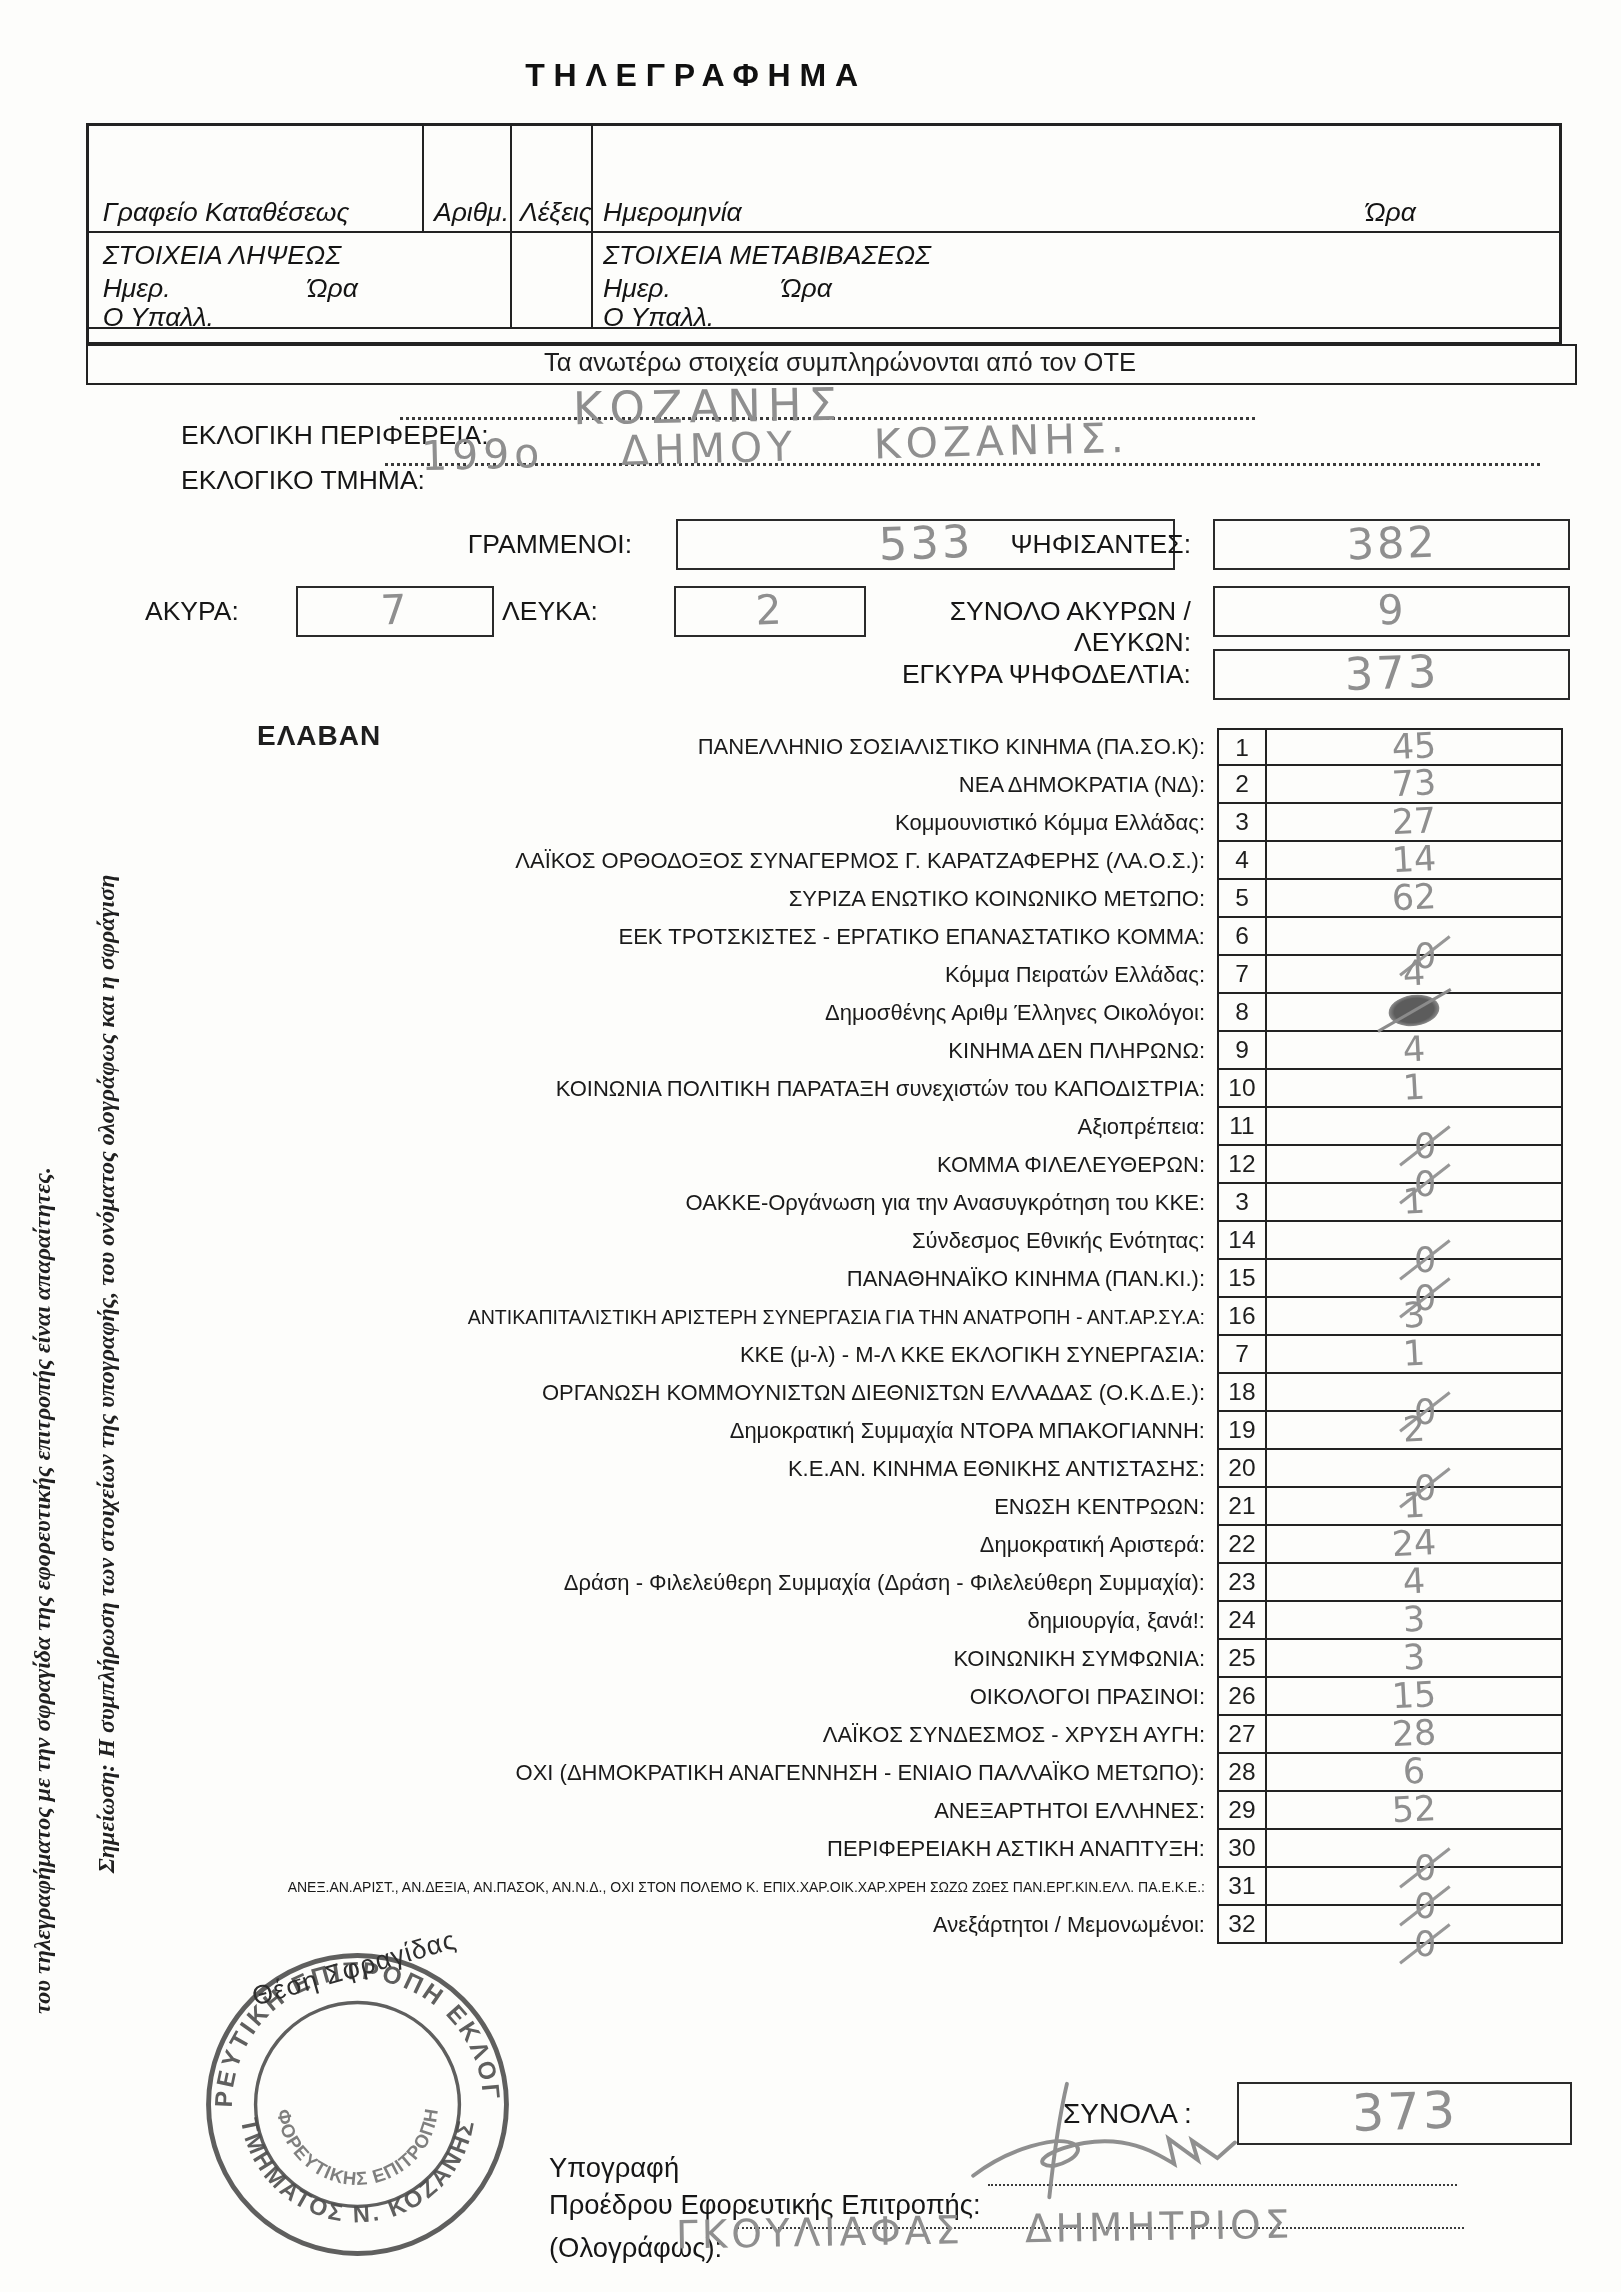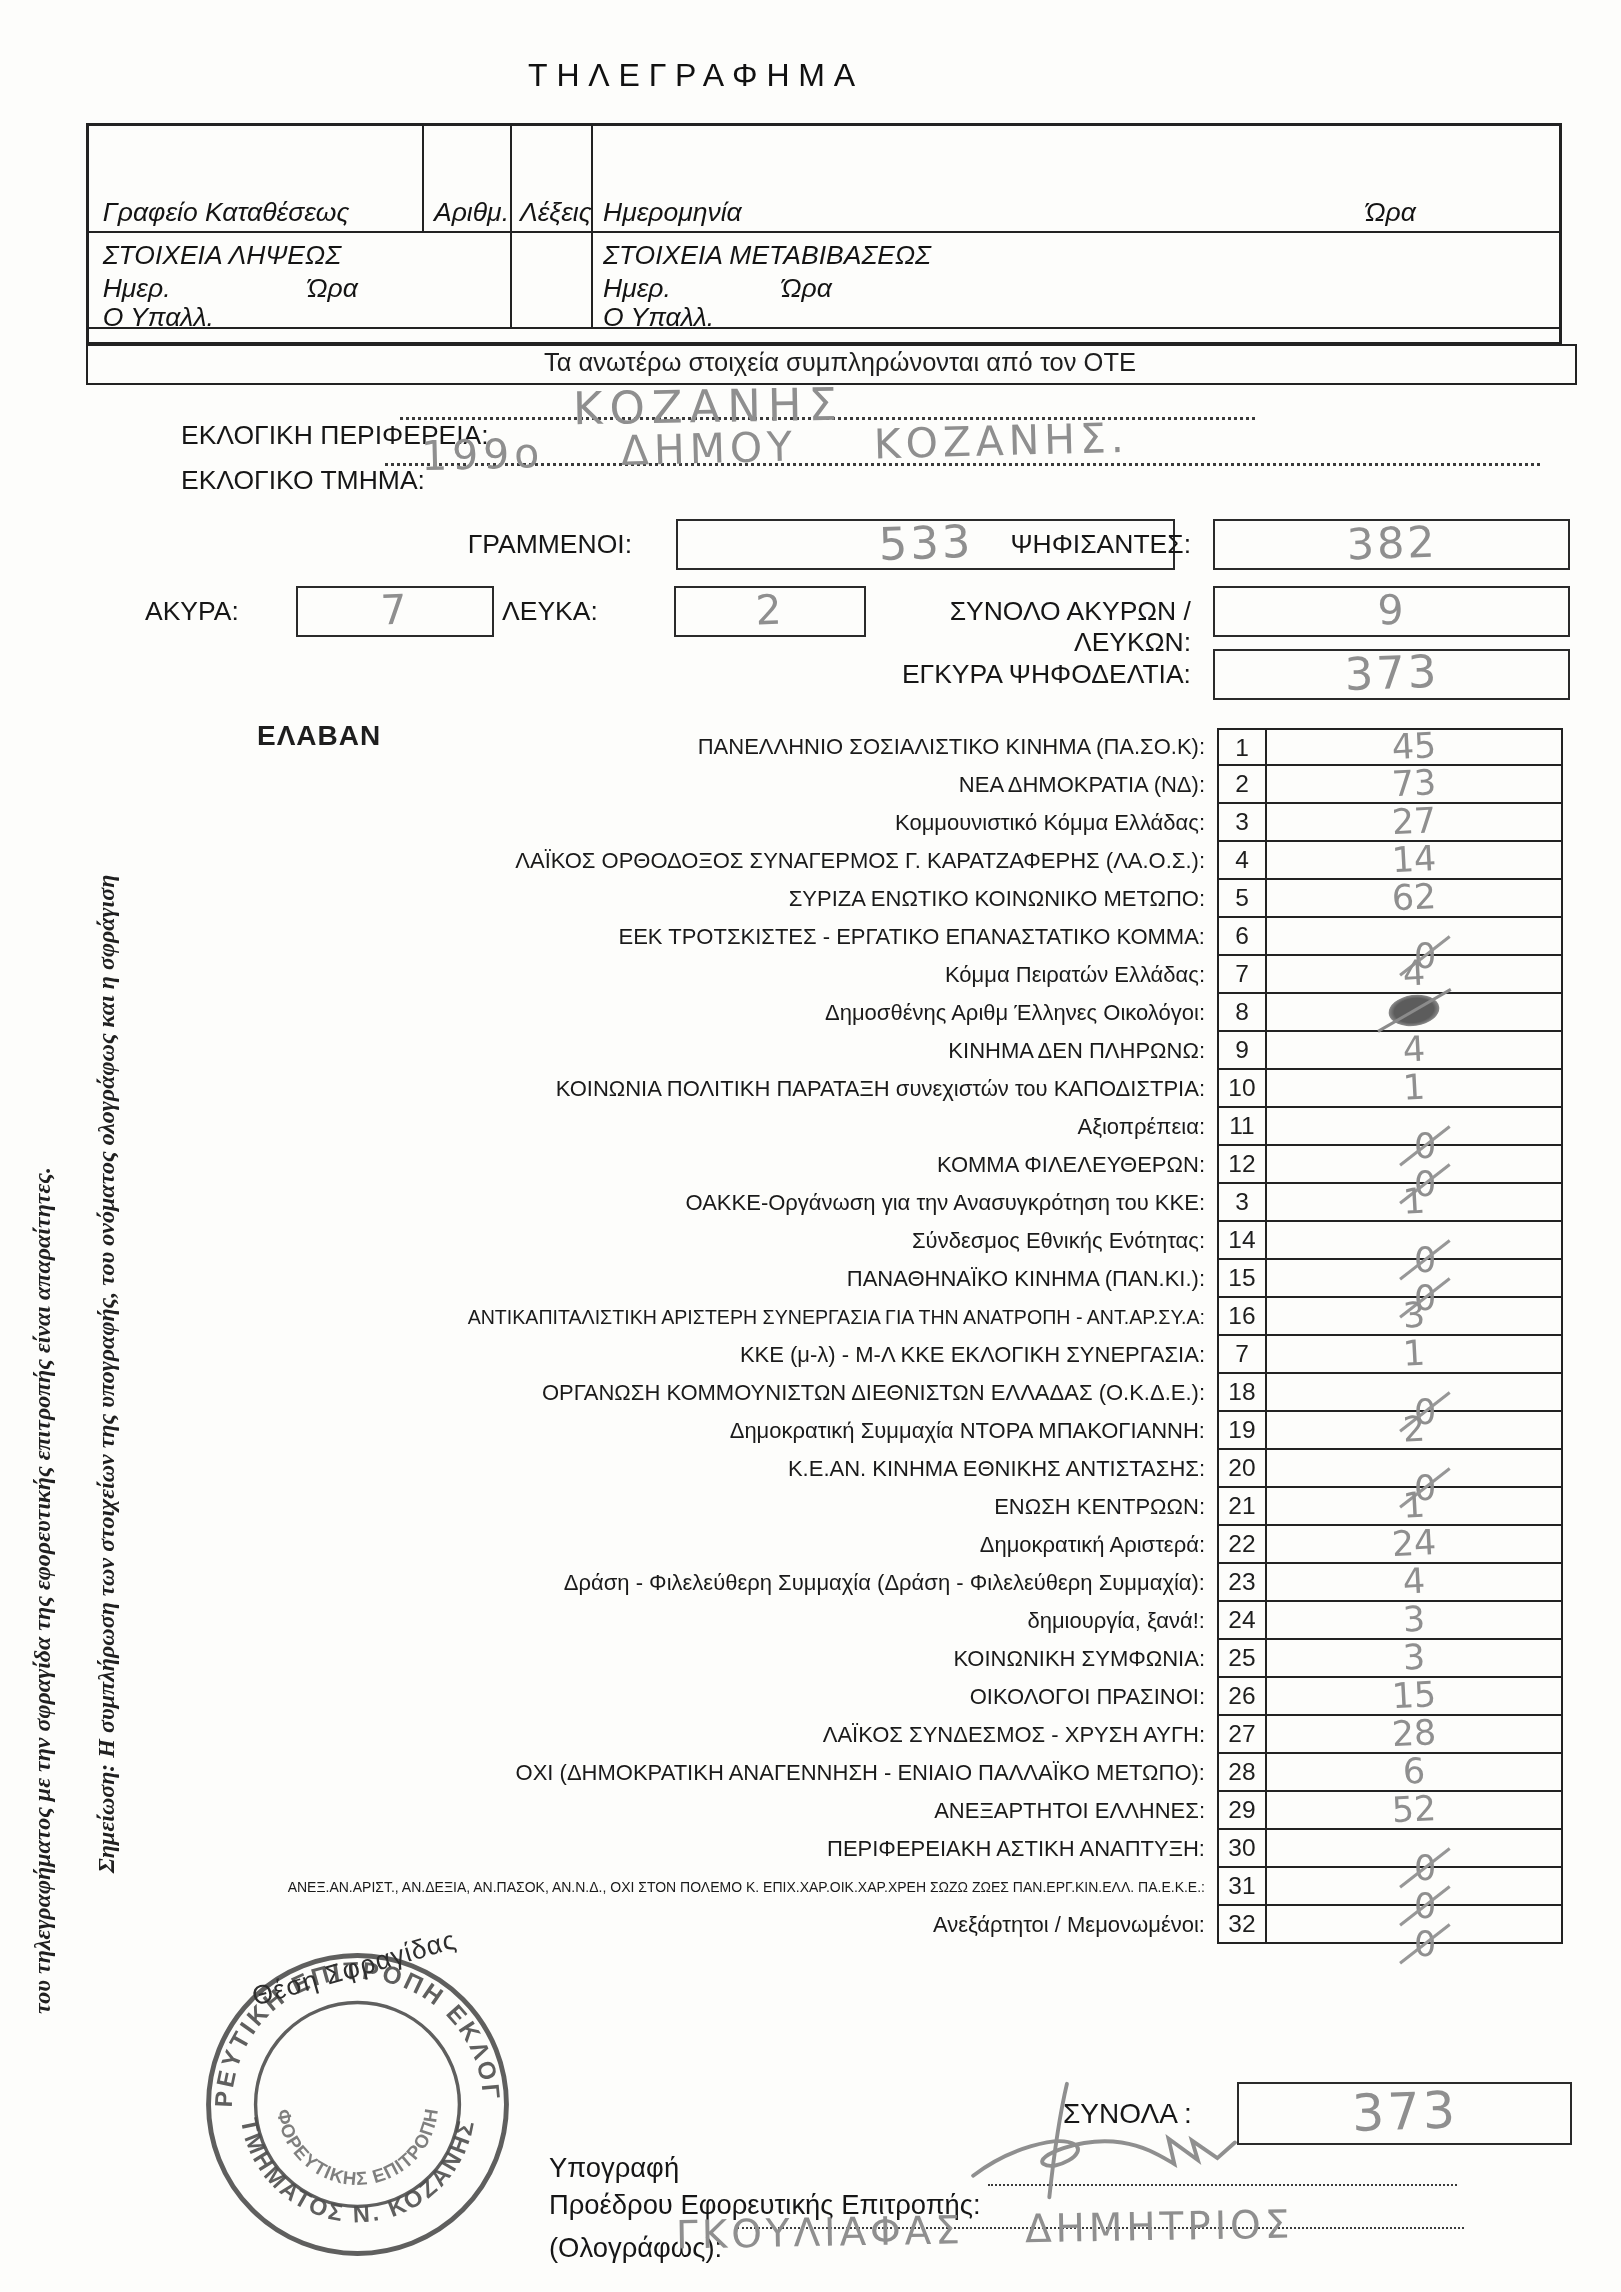--- a/index.html
+++ b/index.html
@@ -4,21 +4,21 @@
 <style>
   html,body{margin:0;padding:0;background:#e8e8e6;}
   .page{
     position:relative; width:1621px; height:2293px; margin:0 auto;
     background:#fdfdfb; overflow:hidden;
     font-family:"Liberation Sans", sans-serif; color:#1e1e1e;
   }
   
   .doc-title{
     position:absolute; left:490px; top:57px; width:412px; text-align:center;
-    font-size:32px; font-weight:normal; letter-spacing:8.8px; color:#111;
+    font-size:32px; font-weight:bold; letter-spacing:8.8px; color:#111;
   }
   .ote-box{position:absolute; left:86px; top:123px; width:1470px; height:216px; border:3.9px solid #222;}
   .vline{position:absolute; top:0; width:0; border-left:2.9px solid #222;}
   .vline.v1{left:333px; height:105px;}
   .vline.v2{left:421px; height:201px;}
   .vline.v3{left:502px; height:201px;}
   .hline-labels{position:absolute; left:0; top:105px; width:100%; border-top:2.9px solid #222;}
   .hline-boxes{position:absolute; left:0; top:201px; width:100%; border-top:2.9px solid #222;}
   .ote-lbl{position:absolute; font-style:italic; font-size:26.5px; color:#141414;}
   .ote-strip{

